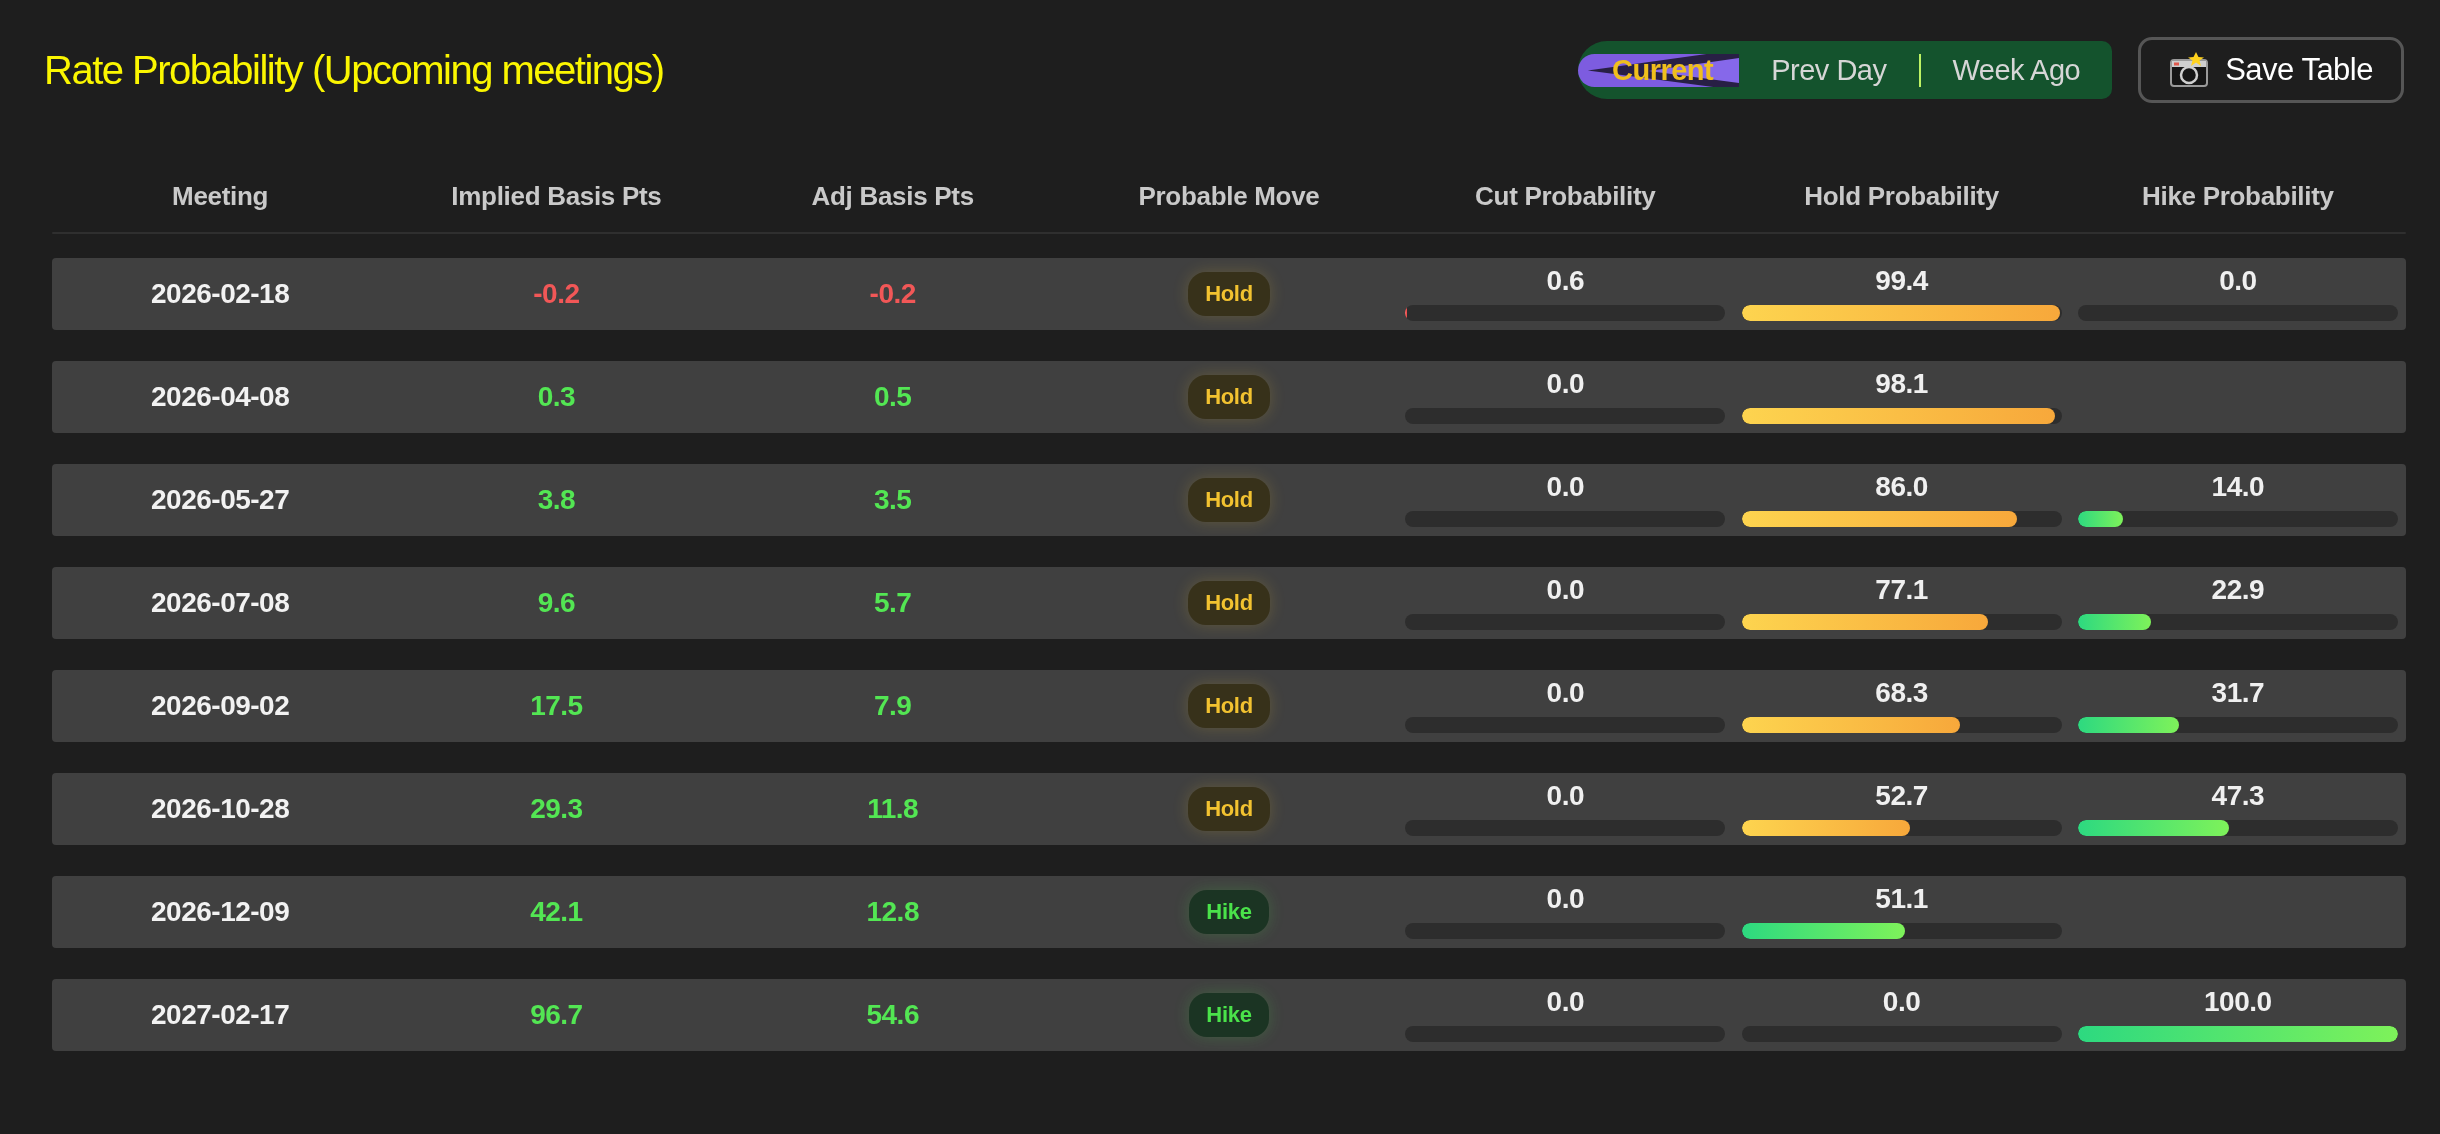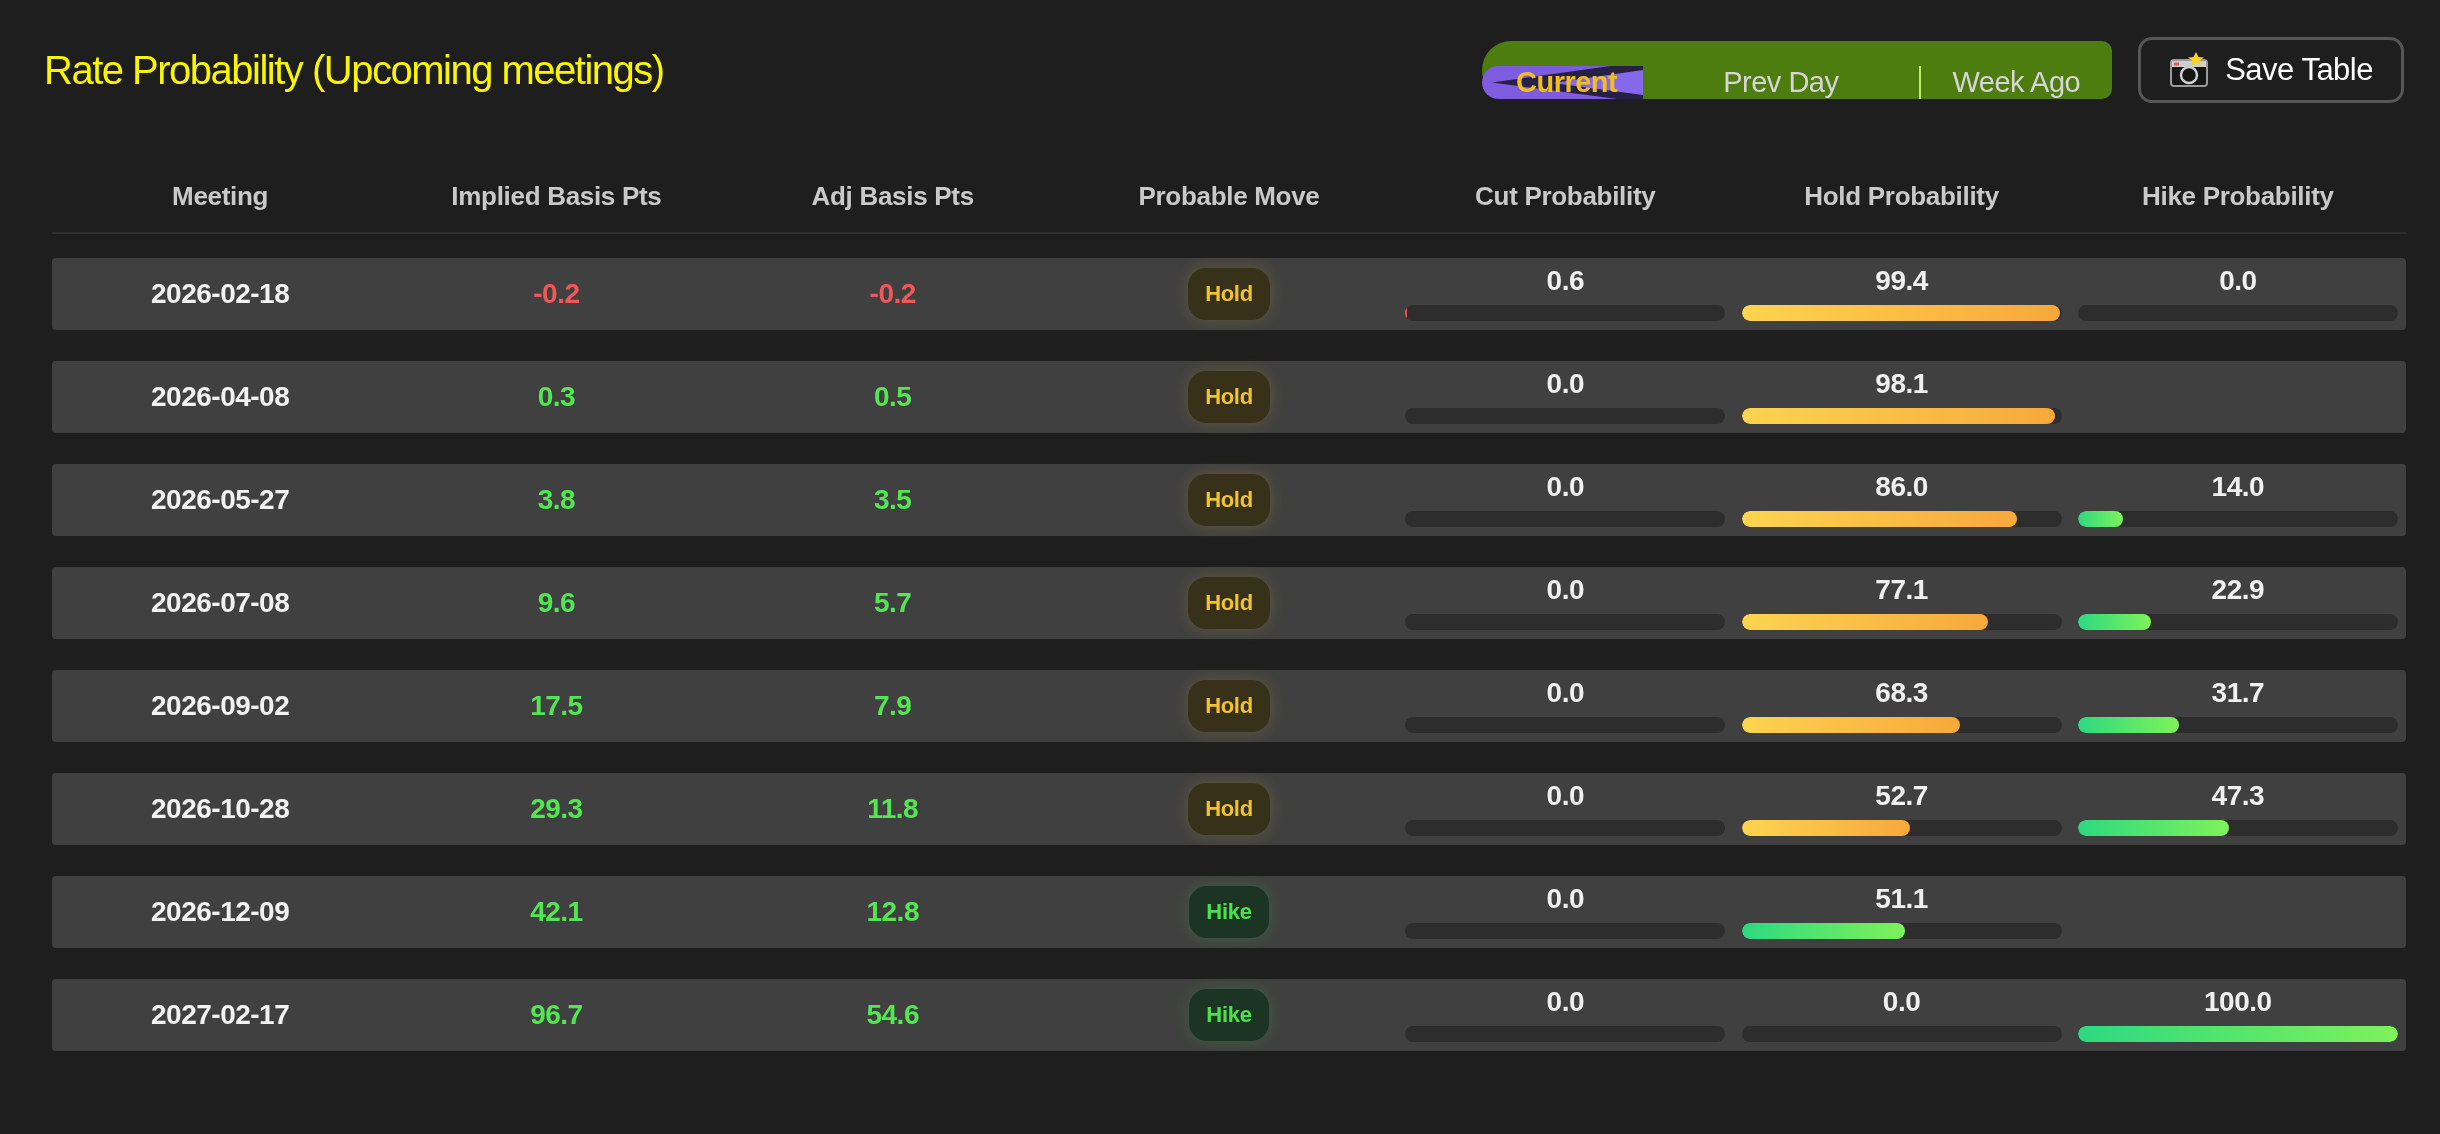--- a/index.html
+++ b/index.html
@@ -16,22 +16,22 @@
     position: absolute; top: 30px; left: 44px; right: 36px;
     display: flex; justify-content: space-between; align-items: center;
     height: 80px;
   }
   .page-title {
     color: #fbf600; font-size: 40px; letter-spacing: -1.5px; font-weight: 400;
   }
   .controls { display: flex; align-items: center; gap: 26px; }
 
   .segmented {
-    display: flex; align-items: flex-end; height: 58px;
-    background: #4d7c0f; border-radius: 29px 10px 10px 29px; gap: 48px;
+    display: flex; align-items: center; height: 58px;
+    background: #14532d; border-radius: 29px 10px 10px 29px;
   }
   .seg {
     border: none; background: transparent; cursor: pointer;
     display: flex; align-items: center; justify-content: center;
     padding: 0 32px; color: #d6d6d6; font-size: 29px;
     font-family: "Liberation Sans", sans-serif; letter-spacing: -0.5px;
     position: relative; white-space: nowrap;
   }
   .seg.sep { border-left: 2px solid #bef264; }
   .seg.active {
@@ -68,21 +68,21 @@
     align-items: center; text-align: center;
   }
   .cell { display: flex; align-items: center; justify-content: center; }
   .cell-date { color: #f2f2f2; font-weight: 700; font-size: 28px; letter-spacing: -0.5px; }
   .cell-num  { font-weight: 700; font-size: 28px; letter-spacing: -0.5px; }
   .pos { color: #53e653; }
   .neg { color: #f25757; }
 
   .badge {
     display: inline-flex; align-items: center; justify-content: center;
-    height: 52px; padding: 0 17px; border-radius: 18px;
+    height: 44px; padding: 0 17px; border-radius: 18px;
     font-weight: 700; font-size: 22px; letter-spacing: -0.3px;
   }
   .badge-hold { background: #37311a; color: #f2c230; box-shadow: 0 0 16px rgba(242,194,48,.20); }
   .badge-hike { background: #1b3423; color: #4ae24a; box-shadow: 0 0 16px rgba(74,226,74,.20); }
 
   .prob { display: flex; flex-direction: column; align-items: center; gap: 10px; }
   .prob-val { color: #f0f0f0; font-weight: 700; font-size: 28px; line-height: 1; letter-spacing: -0.5px; }
   .track {
     width: 320px; height: 16px; border-radius: 8px;
     background: #2d2d2d; overflow: hidden; position: relative;

